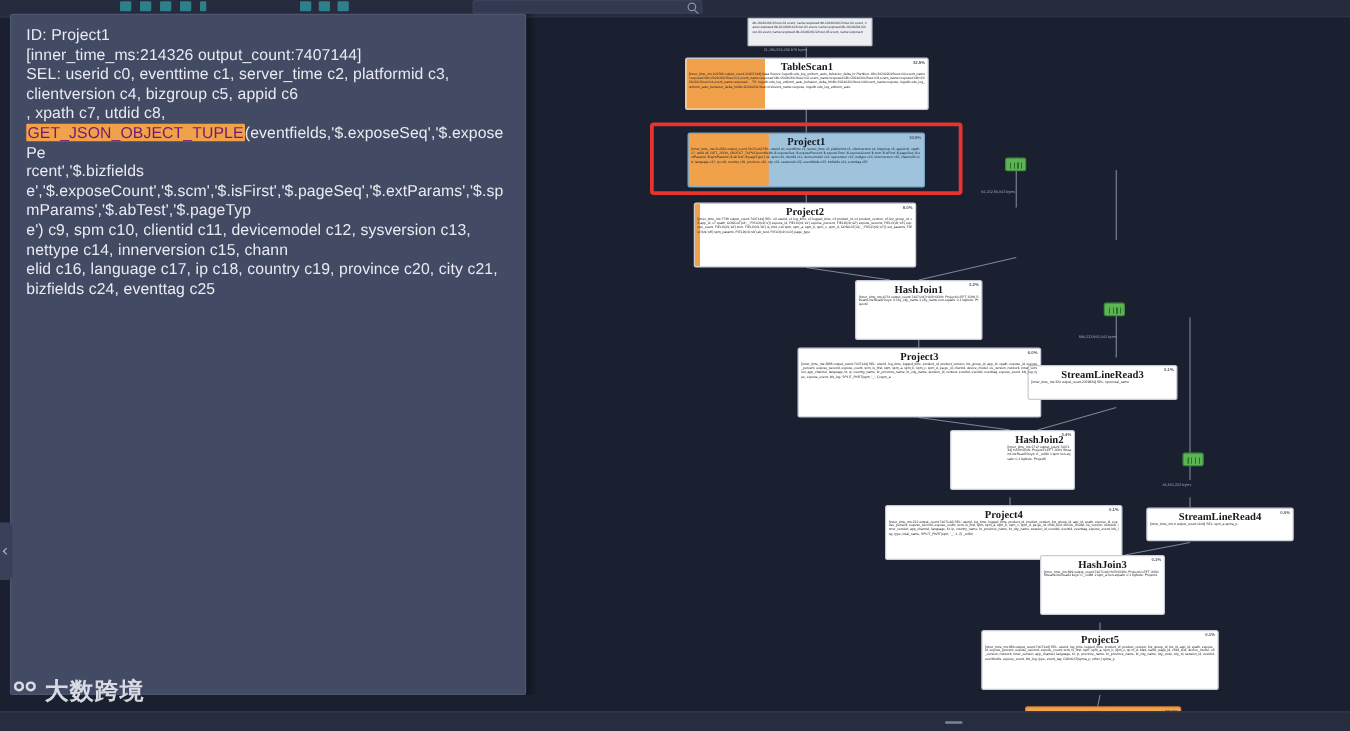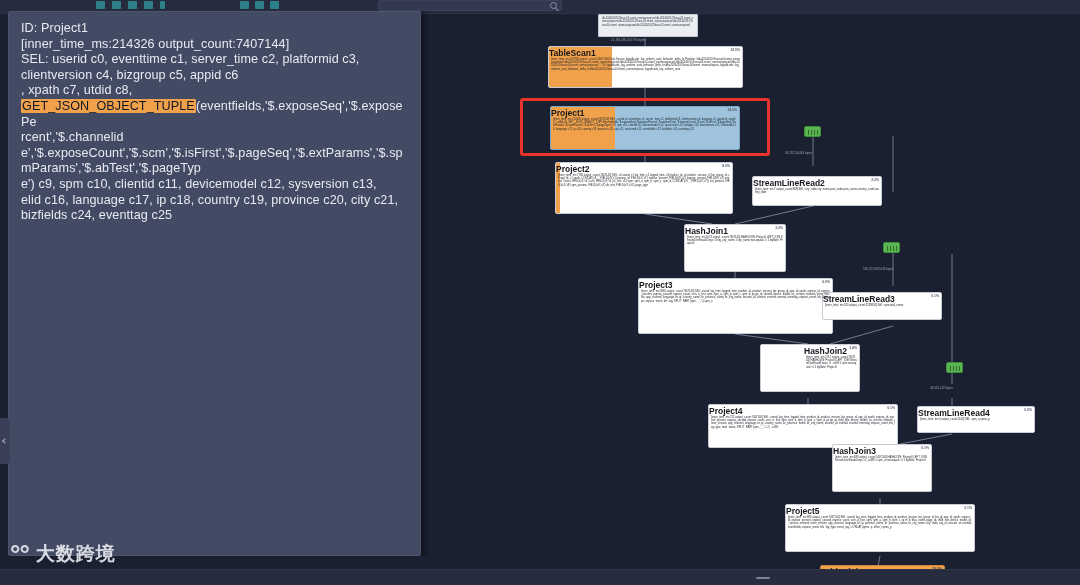--- a/index.html
+++ b/index.html
@@ -52,21 +52,21 @@
     color: #e9ebf2;
     padding: 9px 10px 10px 12px;
     font-size: 12.6px;
     line-height: 15.6px;
     letter-spacing: .1px;
     overflow: hidden;
   }
   .detail-panel .ln { white-space: pre-wrap; word-break: break-all; }
   .hl {
     background: #f2a14b;
-    color: #0f172a;
+    color: #701a75;
     border-radius: 1px;
     padding: 0 1px;
   }
 
   
   .collapse-handle {
     position: absolute; left: 0px; top: 418px;
     width: 10px; height: 46px;
     background: #3a4057;
     border-radius: 0 4px 4px 0;
@@ -91,27 +91,28 @@
   
   .node {
     position: absolute;
     background: #ffffff;
     border: 1px solid #c9ccd6;
     border-radius: 2px;
     color: #16181d;
     overflow: hidden;
   }
   .node .ntitle {
-    text-align: left;
+    text-align: center;
     font-weight: bold;
     font-size: 8.5px;
     line-height: 10px;
     padding: 1px 0 0 0;
     position: relative;
     z-index: 2;
+    font-family: Liberation Serif, serif;
   }
   .node .npct {
     position: absolute; right: 2px; top: 1px;
     font-size: 3.4px; font-weight: bold; color: #555b6a; z-index: 3;
   }
   .node .nbody {
     position: relative; z-index: 2;
     font-size: 2.7px;
     line-height: 3.2px;
     padding: 0px 2px 1px 2px;
@@ -223,24 +224,25 @@
     </div>
   </div>
 
   <div class="detail-panel">
     <div class="ln">ID: Project1</div>
     <div class="ln">[inner_time_ms:214326 output_count:7407144]</div>
     <div class="ln">SEL: userid c0, eventtime c1, server_time c2, platformid c3,</div>
     <div class="ln">clientversion c4, bizgroup c5, appid c6</div>
     <div class="ln">, xpath c7, utdid c8,</div>
     <div class="ln"><span class="hl">GET_JSON_OBJECT_TUPLE</span><span>(eventfields,'$.exposeSeq','$.exposePe</span></div>
-    <div class="ln">rcent','$.channelid</div>
+    <div class="ln">rcent','$.bizfields</div>
     <div class="ln">e','$.exposeCount','$.scm','$.isFirst','$.pageSeq','$.extParams','$.sp</div>
     <div class="ln">mParams','$.abTest','$.pageTyp</div>
     <div class="ln">e') c9, spm c10, clientid c11, devicemodel c12, sysversion c13,</div>
+    <div class="ln">nettype c14, innerversion c15, chann</div>
     <div class="ln">elid c16, language c17, ip c18, country c19, province c20, city c21,</div>
     <div class="ln">bizfields c24, eventtag c25</div>
   </div>
   <div class="scroll-shadow"></div>
 
   <div class="collapse-handle">
     <span class="chev"></span>
   </div>
 
   <div class="canvas">
@@ -290,25 +292,20 @@
       <div class="nbody">[inner_time_ms:214326 output_count:7407144]  SEL: userid c0, eventtime c1, server_time c2, platformid c3, clientversion c4, bizgroup c5, appid c6, xpath c7, utdid c8, GET_JSON_OBJECT_TUPLE(eventfields,'$.exposeSeq','$.exposePercent','$.exposeTime','$.exposeCount','$.scm','$.isFirst','$.pageSeq','$.extParams','$.spmParams','$.abTest','$.pageType') c9, spm c10, clientid c11, devicemodel c12, sysversion c13, nettype c14, innerversion c15, channelid c16, language c17, ip c18, country c19, province c20, city c21, sessionid c22, eventfields c23, bizfields c24, eventtag c25</div>
     </div>
 
     <div class="node" style="left:125px; top:148px; width:178px; height:52px;">
       <div class="fill" style="width:2%"></div>
       <div class="npct">8.0%</div>
       <div class="ntitle">Project2</div>
       <div class="nbody">[inner_time_ms:7736 output_count:7407144]  SEL: c0 userid, c1 log_time, c2 logged_time, c3 product_id, c4 product_version, c5 biz_group_id, c6 app_id, c7 xpath, CONCAT(c8,'_',FIELD(c9,'s')) expose_id, FIELD(c9,'s1') expose_percent, FIELD(c9,'s2') expose_second, FIELD(c9,'s3') expose_count, FIELD(c9,'s4') scm, FIELD(c9,'s5') is_first, c10 spm, spm_a, spm_b, spm_c, spm_d, CONCAT(c9,'_',FIELD(c9,'s7')) ext_params, FIELD(c9,'s8') spm_params, FIELD(c9,'s9') ab_test, FIELD(c9,'s10') page_type</div>
     </div>
 
-    <div class="node" style="left:322px; top:162px; width:130px; height:30px;">
-      <div class="npct">2.2%</div>
-      <div class="ntitle">StreamLineRead2</div>
-      <div class="nbody">[inner_time_ms:7 output_count:869]  SEL: city_code,city_name,prov_code,prov_name,country_code,country_abbr</div>
-    </div>
 
     <div class="chip" style="left:374px; top:112px;">
       <span class="g"></span>
     </div>
     <div class="edge-label" style="left:355px; top:137px;">94,232,56,043 bytes</div>
 
     <div class="node" style="left:254px; top:210px; width:102px; height:48px;">
       <div class="npct">3.2%</div>
       <div class="ntitle">HashJoin1</div>
       <div class="nbody">[inner_time_ms:1074 output_count:7407144]  HASHJOIN:     Project0 LEFT JOIN StreamLineRead2     keys:        0:city_city_name        1:city_name     non-equals:        0        1     bgNote: Project0</div>

